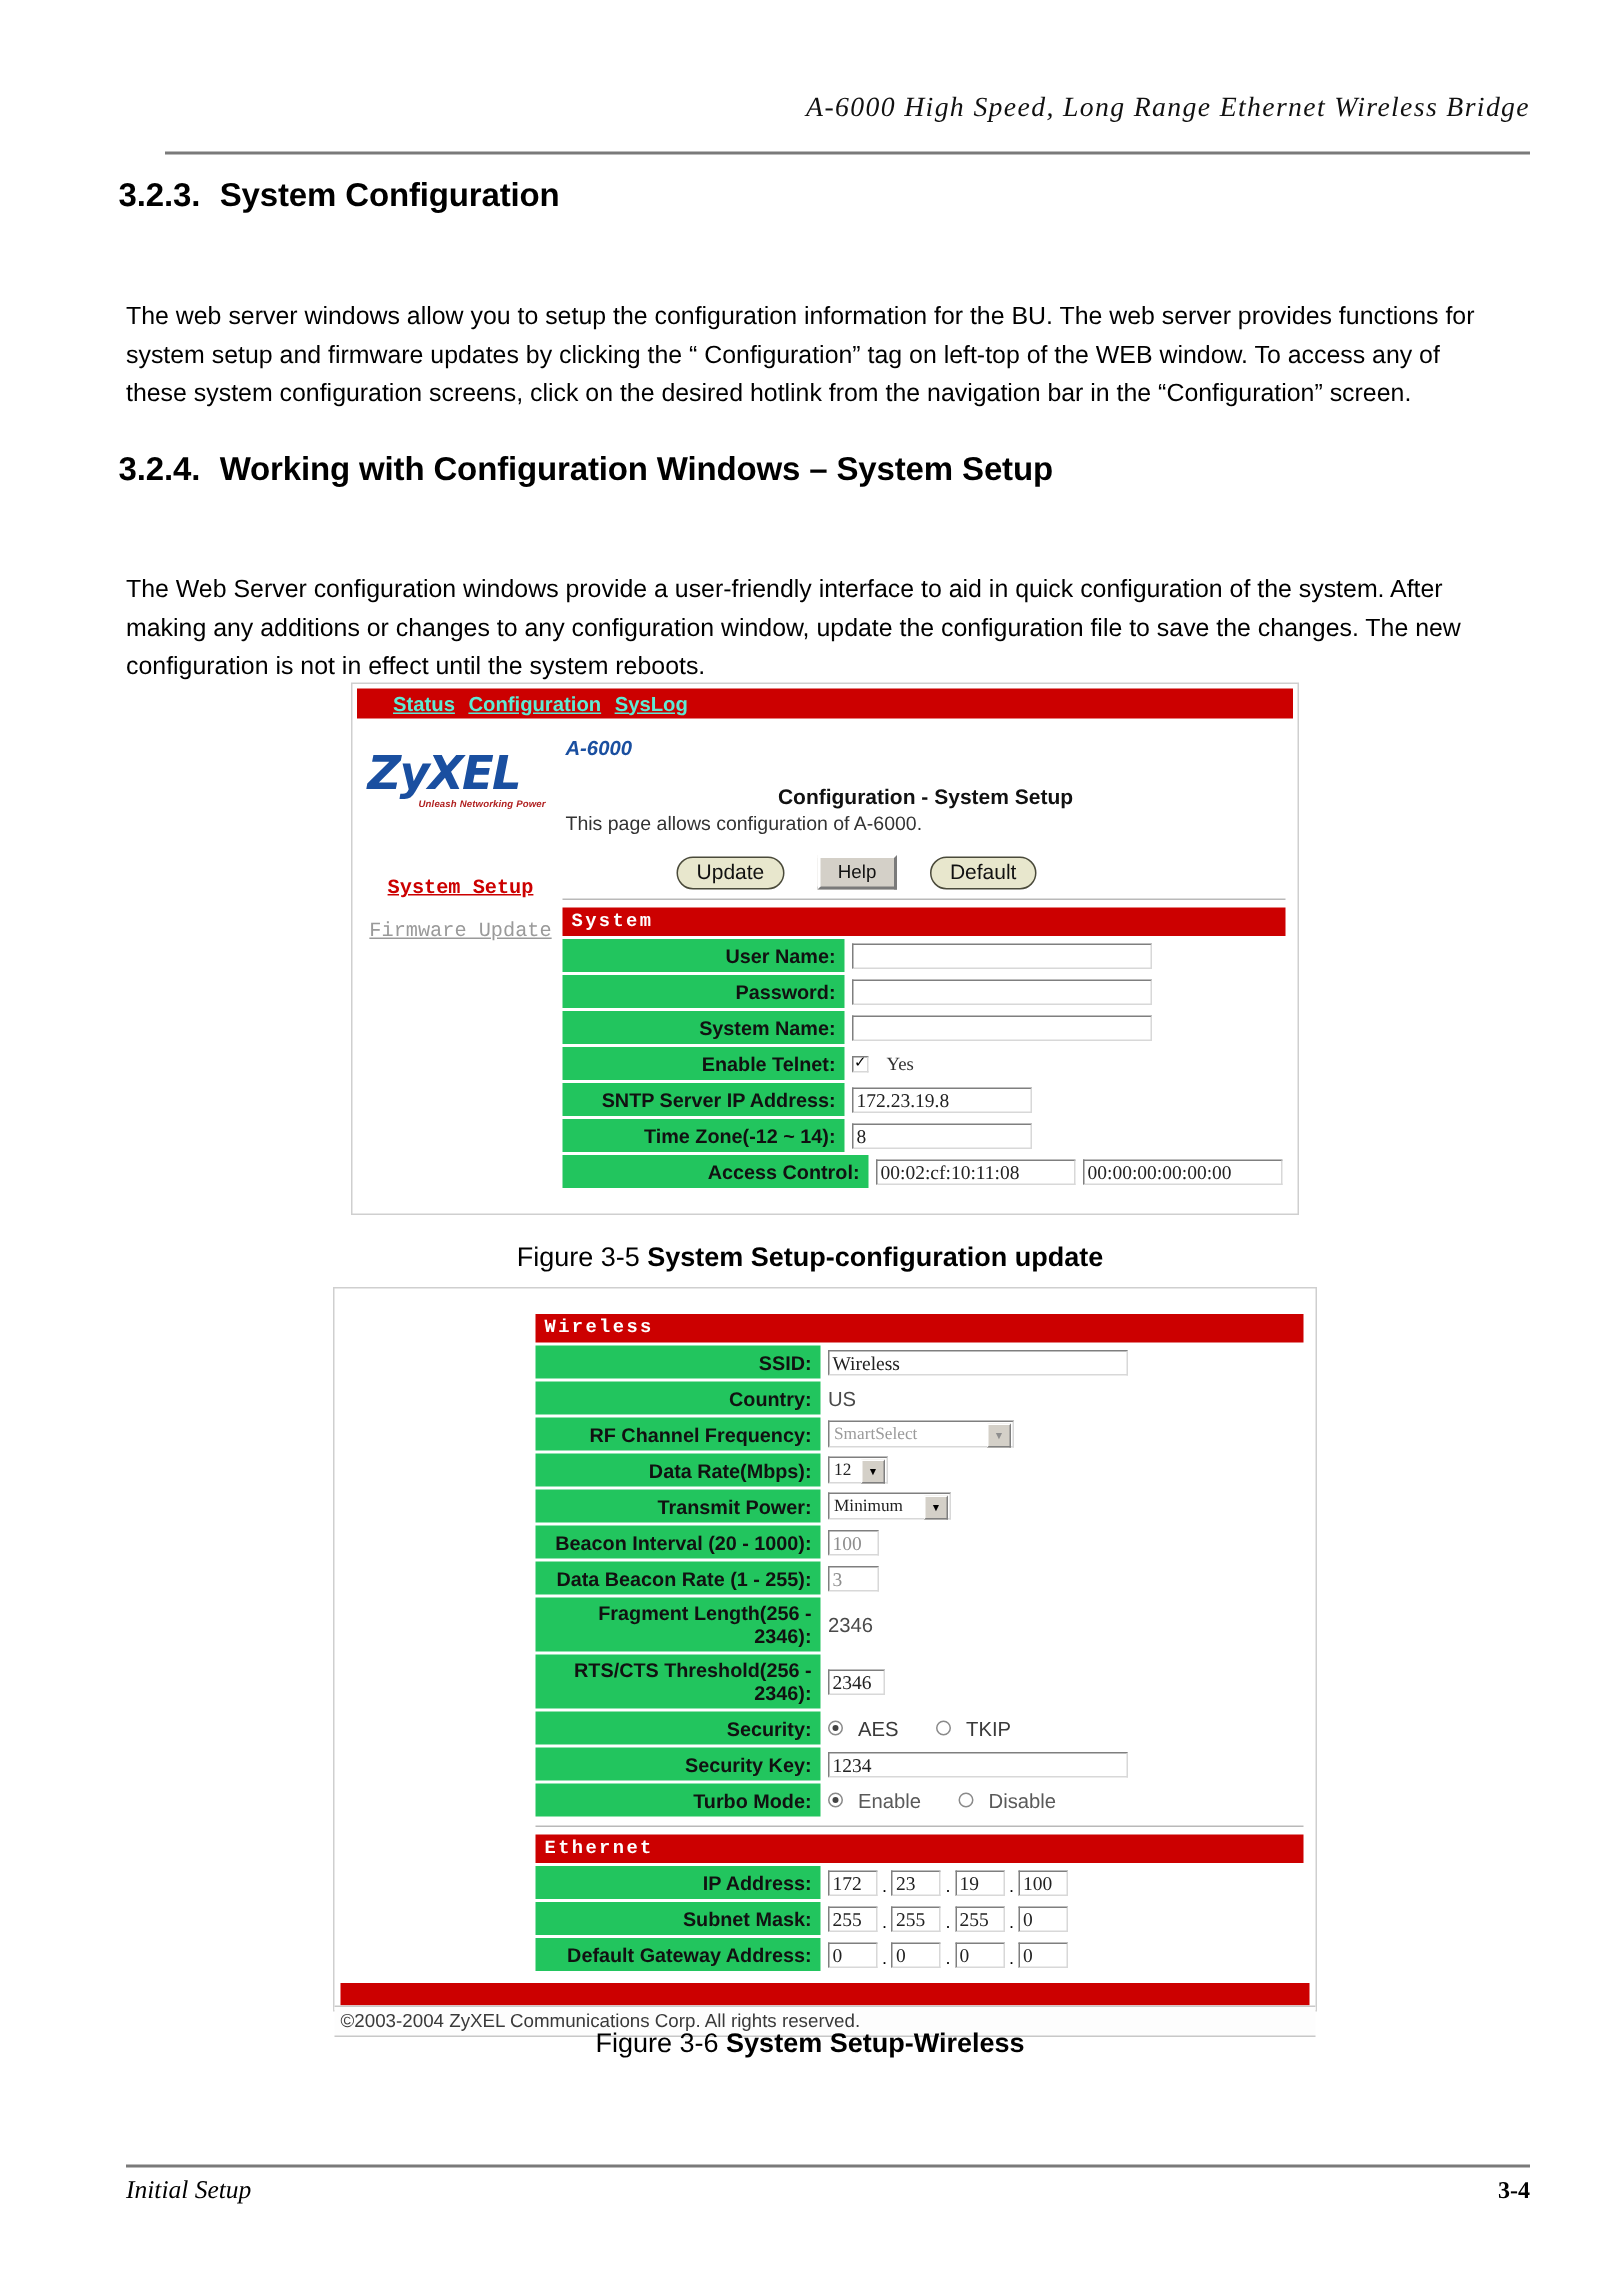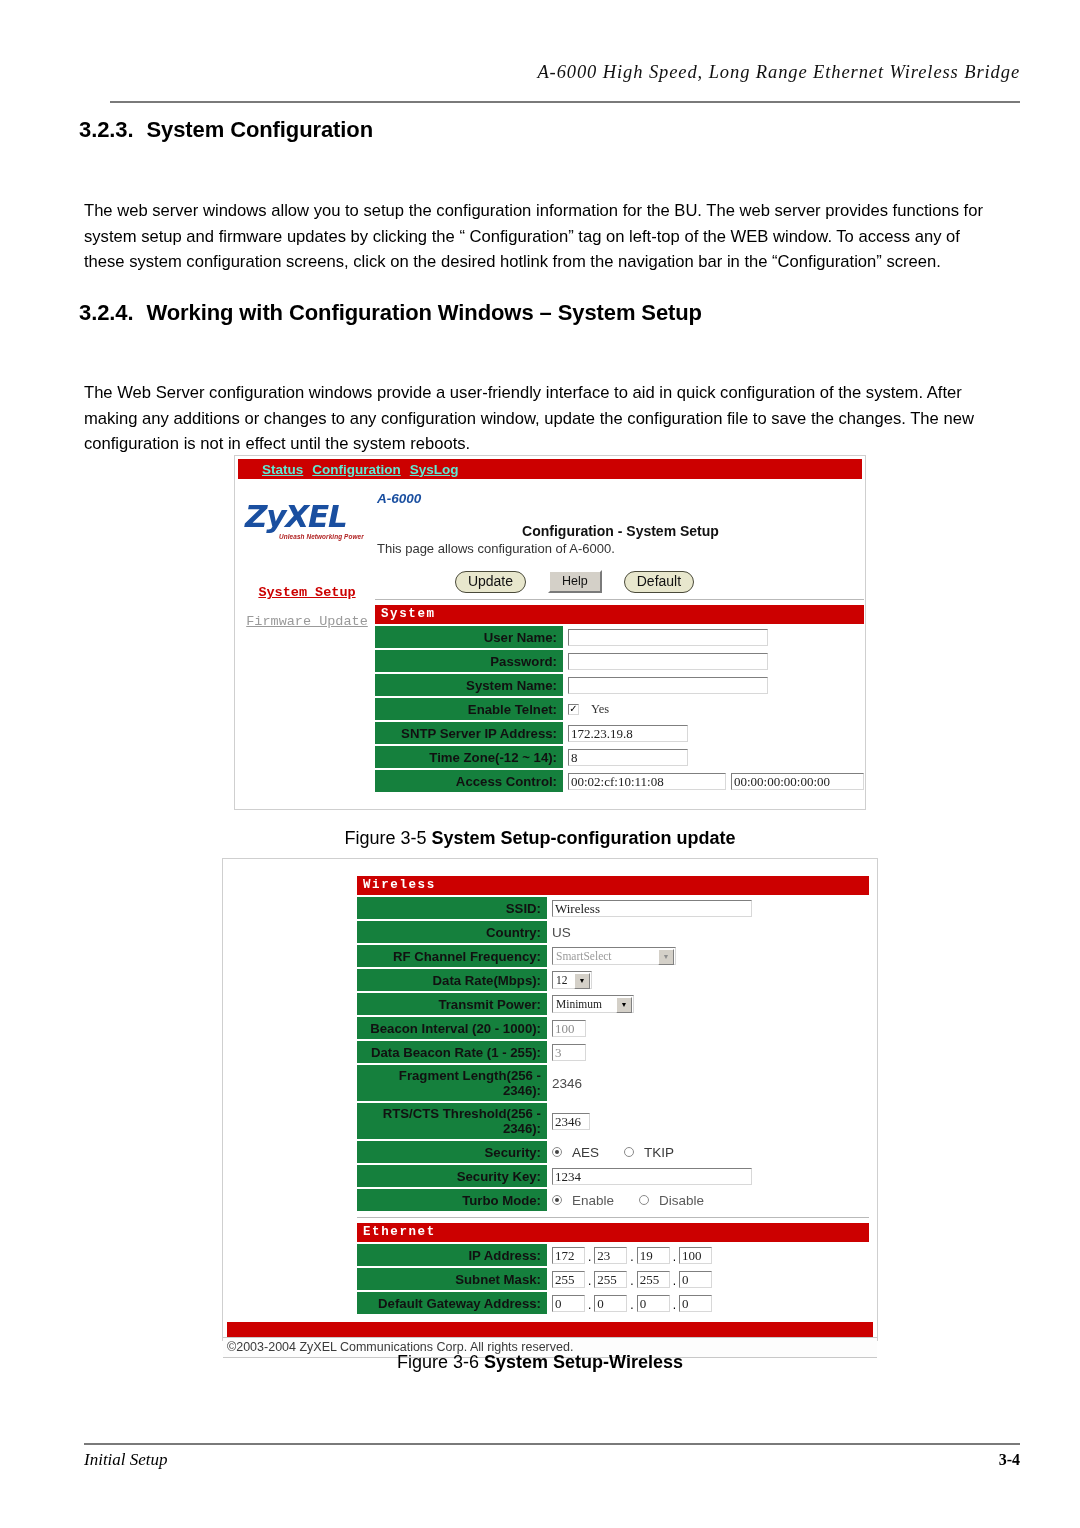--- a/index.html
+++ b/index.html
@@ -214,21 +214,21 @@
     margin-top: 5px;
   }
 
   .frow {
     display: flex;
     align-items: stretch;
     margin-top: 2px;
     min-height: 22px;
   }
   .flabel {
-    background: #15803d;
+    background: #22c55e;
     font-size: 13.2px;
     font-weight: bold;
     color: #111;
     text-align: right;
     padding: 3px 6px 3px 8px;
     display: flex; align-items: center; justify-content: flex-end;
     box-sizing: border-box;
   }
   .fval {
     display: flex; align-items: center;
@@ -426,23 +426,23 @@
         </div>
 
         <div class="frow">
           <div class="flabel" style="width:188px;">Time Zone(-12 ~ 14):</div>
           <div class="fval">
               <div class="tbox" style="width:120px;">8</div>
             </div>
         </div>
 
         <div class="frow">
-          <div class="flabel" style="width:188px;">Access Control:</div>
-          <div class="fval">
-            <div class="tbox" style="width:158px;">00:02:cf:10:11:08</div>
+          <div class="flabel" style="width:204px;">Access Control:</div>
+          <div class="fval">
+            <div class="tbox" style="width:133px;">00:02:cf:10:11:08</div>
             <div class="tbox" style="width:133px;">00:00:00:00:00:00</div>
           </div>
         </div>
 
       </div>
     </div>
   </div>
 
   <div class="fig-caption" id="cap-35">
     <span class="lead">Figure 3-5 </span><span class="bold">System Setup-configuration update</span>

